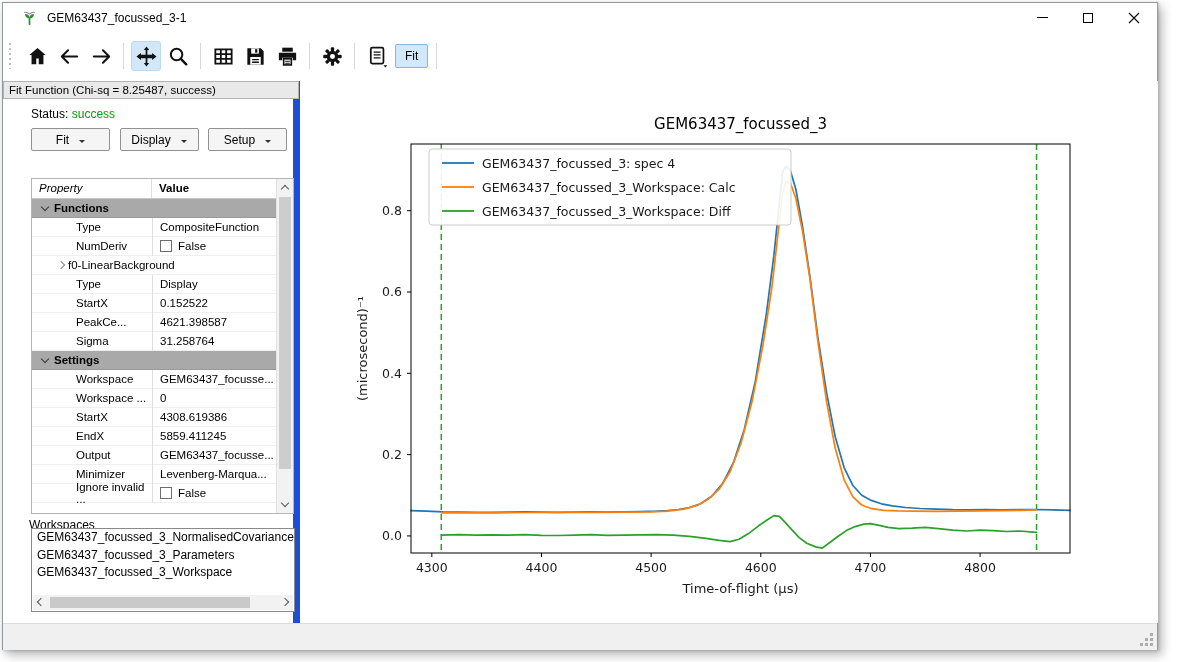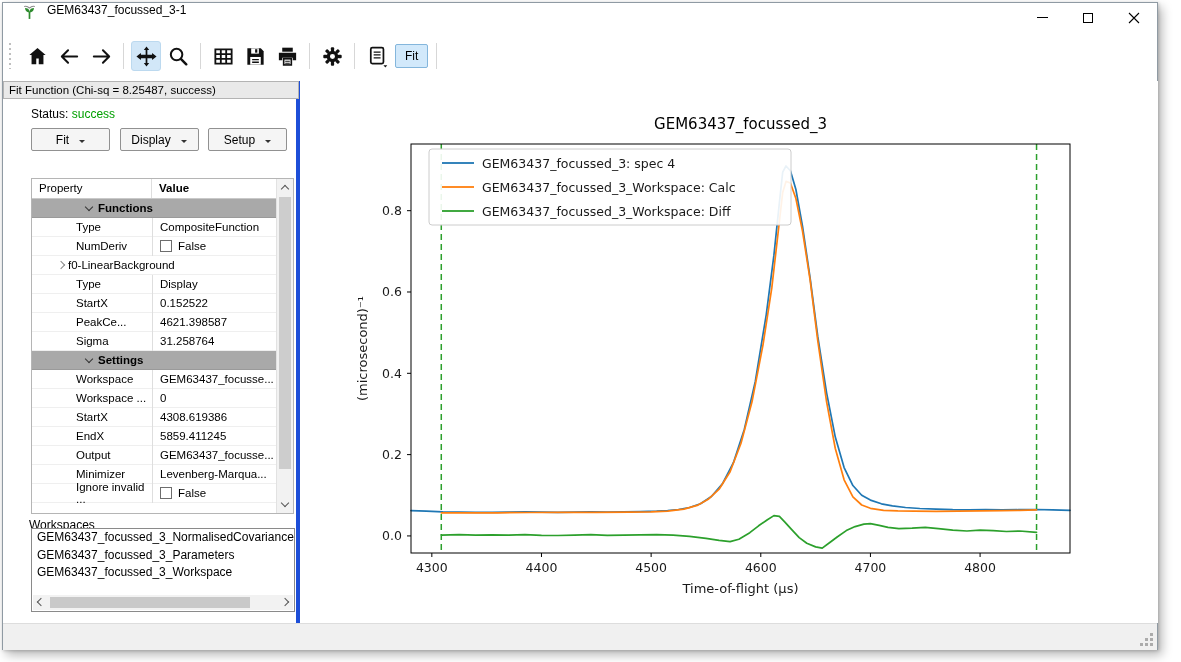--- a/index.html
+++ b/index.html
@@ -1,55 +1,55 @@
 <!DOCTYPE html>
 <html><head>
 <meta charset="utf-8">
 <style>
   html,body{margin:0;padding:0;background:#fff;width:1181px;height:662px;overflow:hidden;
     font-family:"Liberation Sans",sans-serif;-webkit-font-smoothing:antialiased;}
   *{box-sizing:border-box;}
   .window{position:absolute;left:2px;top:2px;width:1156px;height:648px;background:#fff;
     border:1px solid #8f9aa3;box-shadow:4px 5px 10px rgba(0,0,0,.28),1px 1px 3px rgba(0,0,0,.18);}
   
-  .titlebar{position:absolute;left:0;top:0;right:0;height:29px;background:#fff;display:flex;}
+  .titlebar{position:absolute;left:0;top:0;right:0;height:29px;background:#fff;display:flex;align-items:center;}
   .appicon{width:17px;height:17px;margin-left:18px;flex:0 0 auto;}
   .title{font-size:12px;color:#000;margin-left:9px;white-space:nowrap;}
   .winbtns{position:absolute;right:0;top:0;height:29px;display:flex;}
   .wbtn{width:46px;height:29px;display:flex;align-items:center;justify-content:center;cursor:default;}
   .mini{width:11px;height:1px;background:#000;}
   .maxi{width:10px;height:10px;border:1px solid #000;}
   
   .toolbar{position:absolute;left:0;top:29px;right:0;height:48px;background:#fff;display:flex;align-items:center;}
   .grip{width:5px;height:26px;margin-left:5px;margin-right:8px;
     background-image:repeating-linear-gradient(#bfbfbf 0 2px,transparent 2px 5px);background-size:2px 100%;background-repeat:no-repeat;background-position:1px 0;}
   .tb{width:30px;height:30px;margin:0 1px;display:flex;align-items:center;justify-content:center;border-radius:3px;border:1px solid transparent;}
   .tb svg{width:23px;height:23px;}
   .tb.active{background:#d2e7f8;border-color:#bcd9ef;}
   .tsep{width:1px;height:26px;background:#d7d7d7;margin:0 6px;}
   .fitbtn{height:24px;padding:0 9px;margin:0 2px;font-size:12px;color:#000;background:#d2e9fb;
     border:1px solid #84b6dc;border-radius:2px;font-family:inherit;}
   
-  .dock{position:absolute;left:0;top:78px;width:297px;height:544px;background:#fff;border-right:4px solid #1d4ed8;}
+  .dock{position:absolute;left:0;top:78px;width:297px;height:544px;background:#fff;border-right:7px solid #1d4ed8;}
   .dockhdr{position:absolute;left:0;top:0;width:296px;height:18px;background:#e9e9e9;border:1px solid #b3b3b3;
     font-size:11.5px;color:#000;line-height:16px;padding-left:5px;}
   .statusline{position:absolute;left:28px;top:26px;font-size:12px;color:#000;}
   .ok{color:#00a000;margin-top:12px;}
   .btnrow{position:absolute;left:28px;top:47px;width:256px;display:flex;justify-content:space-between;}
   .pbtn{width:79px;height:23px;background:#f5f5f5;border:1px solid #919191;border-radius:2px;font-size:12px;
     font-family:inherit;color:#000;display:flex;align-items:center;justify-content:center;gap:10px;}
   .dcaret{width:0;height:0;border:3.6px solid transparent;border-top-color:#333;margin-top:6px;}
   
   .proptable{position:absolute;left:28px;top:97px;width:263px;height:336px;border:1px solid #b5b5b5;background:#fff;overflow:hidden;}
   .phead{height:20px;border-bottom:1px solid #c9c9c9;display:flex;font-size:11.5px;color:#000;}
-  .phead .hc1{width:120px;padding-left:7px;line-height:19px;border-right:1px solid #dedede;}
+  .phead .hc1{width:120px;padding-left:7px;line-height:19px;border-right:1px solid #dedede;font-style:italic;}
   .phead .hc2{flex:1;padding-left:7px;line-height:19px;font-weight:bold;}
   .prows{position:absolute;left:0;top:20px;right:17px;bottom:0;}
   .prow{height:19px;display:flex;align-items:center;font-size:11.5px;color:#000;border-bottom:1px solid #efefef;position:relative;}
-  .prow.group{background:#a9a9a9;font-weight:700;border-bottom:1px solid #9a9a9a;padding-left:44px;}
+  .prow.group{background:#a9a9a9;font-weight:700;border-bottom:1px solid #9a9a9a;}
   .prow .chev{width:6px;height:6px;border-right:1.5px solid #333;border-bottom:1.5px solid #333;display:inline-block;flex:0 0 auto;}
   .chev.down{transform:rotate(45deg);margin:-3px 6px 0 10px;}
   .chev.right{transform:rotate(-45deg);margin:0 4px 0 12px;border-color:#888;}
   .prow.branch .chev.down{margin-left:24px;border-color:#333;}
   .prow.branch .chev.right{margin-left:26px;}
   .pname{width:120px;padding-left:44px;flex:0 0 auto;}
   .pval{flex:1;border-left:1px solid #dedede;padding-left:7px;height:19px;line-height:18px;display:flex;align-items:center;}
   .cb{width:12px;height:12px;border:1px solid #6d6d6d;background:#fff;display:inline-block;margin-right:6px;flex:0 0 auto;}
   
   .vscroll{position:absolute;right:0;top:0;bottom:0;width:17px;background:#f2f2f2;border-left:1px solid #e2e2e2;}

